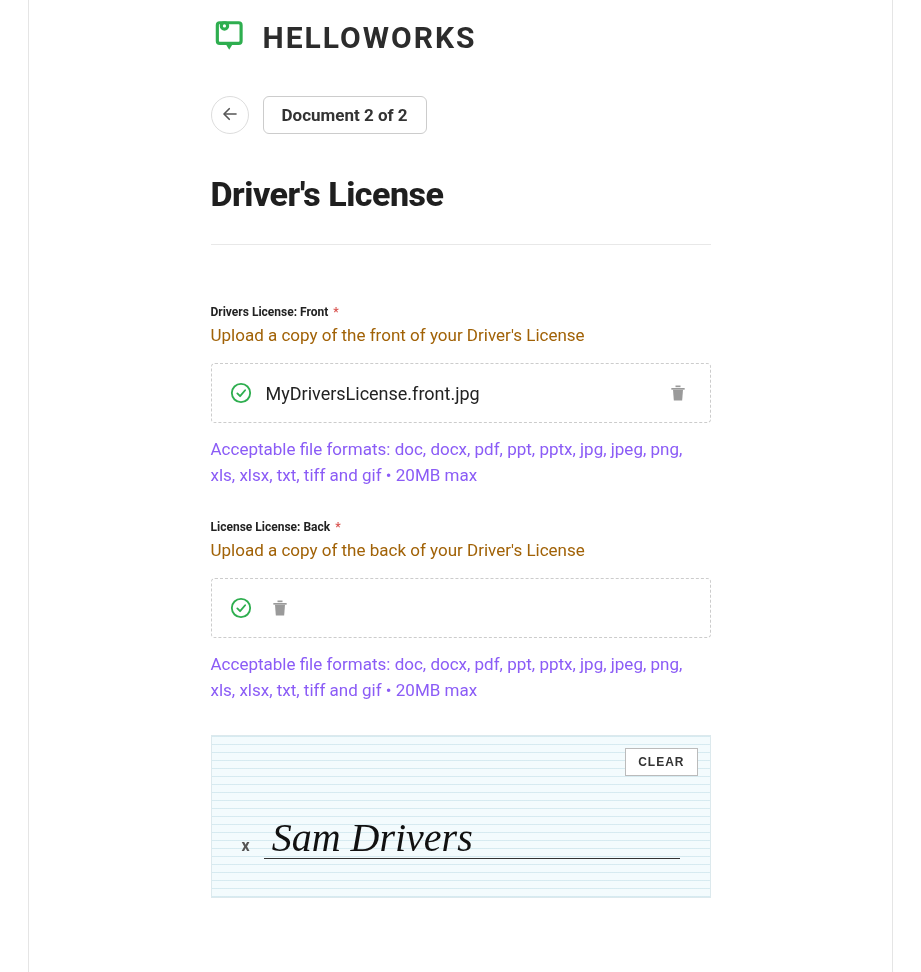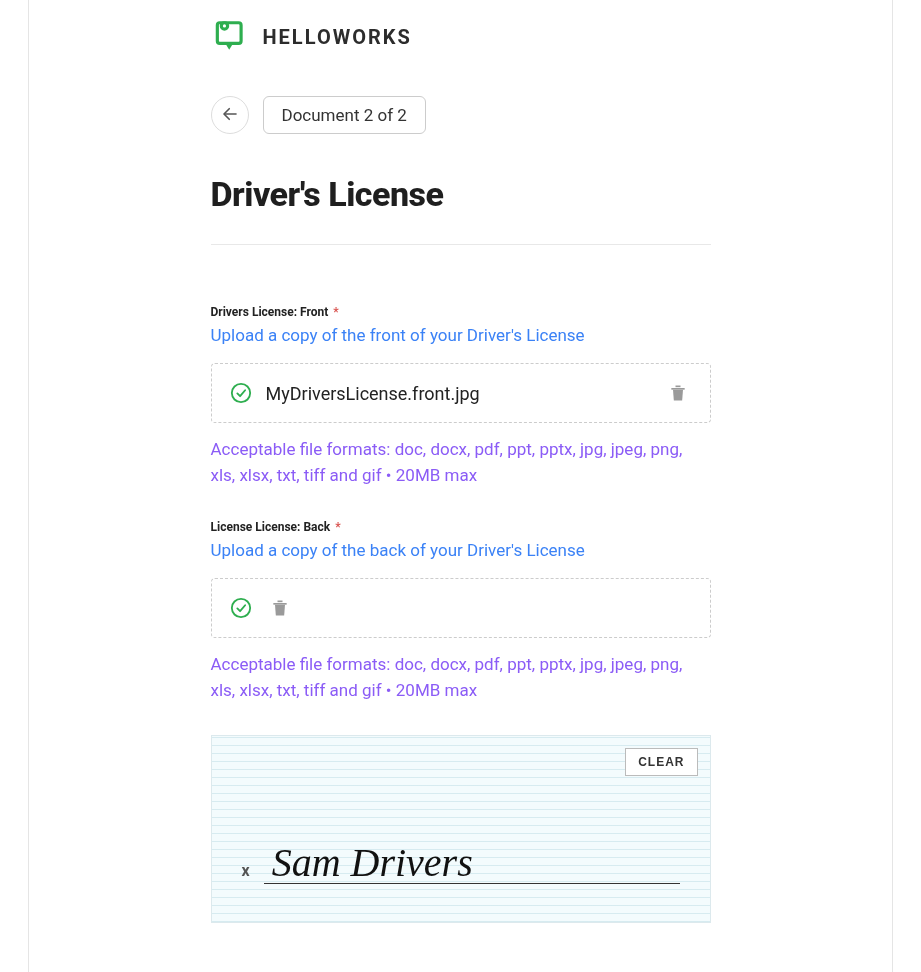--- a/index.html
+++ b/index.html
@@ -23,21 +23,21 @@
       padding: 0 50px 40px 50px;
     }
     .logo-row {
       display: flex;
       align-items: center;
       gap: 14px;
       margin-bottom: 40px;
     }
     .logo-mark svg { display: block; }
     .logo-text {
-      font-size: 20px;
+      font-size: 30px;
       font-weight: 700;
       letter-spacing: 2px;
       color: #2c2c2c;
     }
     .nav-row {
       display: flex;
       align-items: center;
       gap: 14px;
       margin-bottom: 40px;
     }
@@ -50,21 +50,21 @@
       display: flex;
       align-items: center;
       justify-content: center;
       cursor: pointer;
     }
     .doc-badge {
       border: 1px solid #ccc;
       border-radius: 6px;
       padding: 8px 18px;
       font-size: 17px;
-      font-weight: 400;
+      font-weight: 700;
       color: #333;
       background: #fff;
     }
     .page-title {
       font-size: 34px;
       font-weight: 800;
       color: #1f1f1f;
       margin-bottom: 30px;
       letter-spacing: -0.5px;
     }
@@ -75,21 +75,21 @@
     }
     .field-label {
       font-size: 12px;
       font-weight: 700;
       color: #222;
       margin-bottom: 6px;
     }
     .req { color: #d9534f; margin-left: 2px; }
     .field-hint {
       font-size: 17px;
-      color: #3b82f6;
+      color: #a16207;
       margin-bottom: 18px;
     }
     .upload-box {
       border: 1.5px dashed #ccc;
       border-radius: 4px;
       display: flex;
       align-items: center;
       padding: 14px 18px;
       gap: 14px;
       margin-bottom: 14px;
@@ -121,21 +121,21 @@
       background:
         repeating-linear-gradient(
           0deg,
           rgba(180, 215, 225, 0.45) 0px,
           rgba(180, 215, 225, 0.45) 1px,
           rgba(255,255,255,0) 1px,
           rgba(255,255,255,0) 8px
         ),
         #f3fbfd;
       position: relative;
-      height: 188px;
+      height: 163px;
       padding: 12px;
     }
     .clear-btn {
       position: absolute;
       top: 12px;
       right: 12px;
       border: 1px solid #bbb;
       background: #fff;
       font-size: 12px;
       font-weight: 700;

